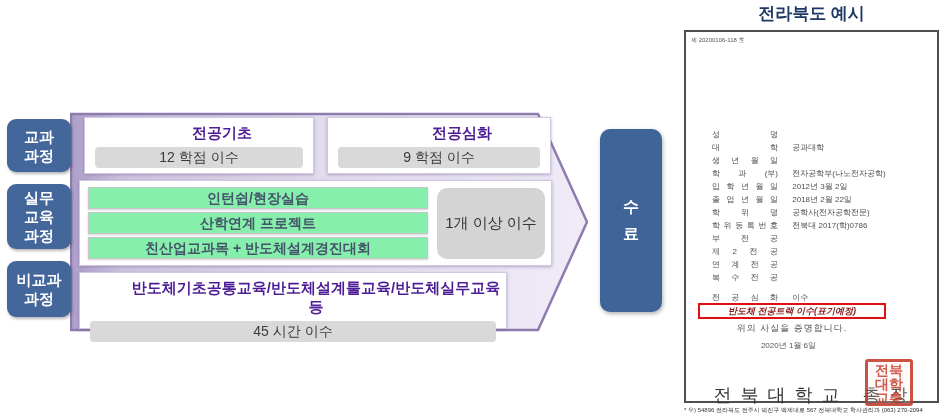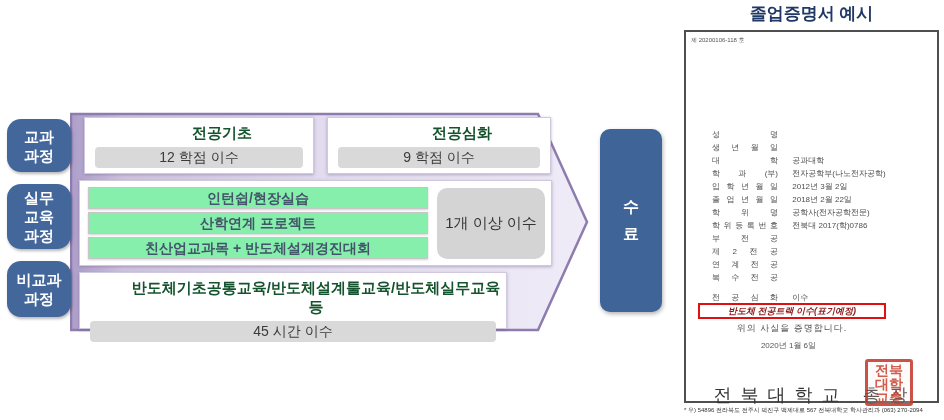--- a/index.html
+++ b/index.html
@@ -3,41 +3,41 @@
 <meta charset="utf-8">
 <style>
   * { margin:0; padding:0; box-sizing:border-box; }
   body { background:#ffffff; }
   .canvas {
     position:relative; width:944px; height:420px; background:#ffffff;
     font-family:"Liberation Sans","DejaVu Sans",sans-serif; overflow:hidden;
   }
   
   .stage-label {
-    position:absolute; left:7px; width:64px; background:#44679B; border-radius:14px;
+    position:absolute; left:7px; width:64px; background:#44679B; border-radius:9px;
     color:#fff; font-weight:bold; font-size:15px; line-height:19px;
     display:flex; flex-direction:column; align-items:center; justify-content:center;
     box-shadow:1px 2px 3px rgba(0,0,0,.28);
   }
   #stage1 { top:119px; height:53px; }
   #stage2 { top:184px; height:65px; }
   #stage3 { top:261px; height:56px; }
 
   .arrow-svg { position:absolute; left:70px; top:110px; }
 
   .wbox {
     position:absolute; background:#fff; border:1px solid #cfc8de;
     box-shadow:0 1px 3px rgba(110,90,140,.45);
   }
   .box-basic    { left:84px;  top:117px; width:230px; height:57px; }
   .box-advanced { left:327px; top:117px; width:224px; height:57px; }
   .box-practical{ left:79px;  top:180px; width:473px; height:86px; }
   .box-extra    { left:79px;  top:272px; width:428px; height:57px; }
 
-  .course-title { font-weight:bold; font-size:15px; color:#14532d; text-align:center; margin-top:6px;padding-left:46px; }
+  .course-title { font-weight:bold; font-size:15px; color:#4c1d95; text-align:center; margin-top:6px;padding-left:46px; }
   .pill {
     background:#D9D9D9; border-radius:4px; height:21px; line-height:21px;
     text-align:center; font-size:14px; color:#3b3b3b; margin:4px 10px 0;
   }
   .bar {
     position:absolute; left:8px; width:340px; height:22px; background:#86efac;
     border:1px solid #c6c6c6; box-shadow:0 1px 2px rgba(0,0,0,.18);
     text-align:center; line-height:20px; font-weight:bold; font-size:14px; color:#44546A;
   }
   #bar1 { top:6px; } #bar2 { top:31px; } #bar3 { top:56px; }
@@ -147,37 +147,37 @@
   <div class="wbox box-extra">
     <div class="course-title">반도체기초공통교육/반도체설계툴교육/반도체실무교육 등</div>
     <div class="pill">45 시간 이수</div>
   </div>
 
   <div class="completion">
     <span>수</span>
     <span>료</span>
   </div>
 
-  <div class="cert-caption">졸업증명서 예시</div>
+  <div class="cert-caption">전라북도 예시</div>
 
   <div class="cert-page">
     <div class="doc-number">제 20200106-118 호</div>
 
     <div class="cert-fields">
       <div class="cert-row">
         <span class="cert-label">성 명</span>
         <span class="cert-value"></span>
       </div>
       <div class="cert-row">
-        <span class="cert-label">생 년 월 일</span>
-        <span class="cert-value"></span>
-      </div>
-      <div class="cert-row">
         <span class="cert-label">대 학</span>
         <span class="cert-value">공과대학</span>
+      </div>
+      <div class="cert-row">
+        <span class="cert-label">생 년 월 일</span>
+        <span class="cert-value"></span>
       </div>
       <div class="cert-row">
         <span class="cert-label">학 과 (부)</span>
         <span class="cert-value">전자공학부(나노전자공학)</span>
       </div>
       <div class="cert-row">
         <span class="cert-label">입 학 년 월 일</span>
         <span class="cert-value">2012년 3월 2일</span>
       </div>
       <div class="cert-row">

